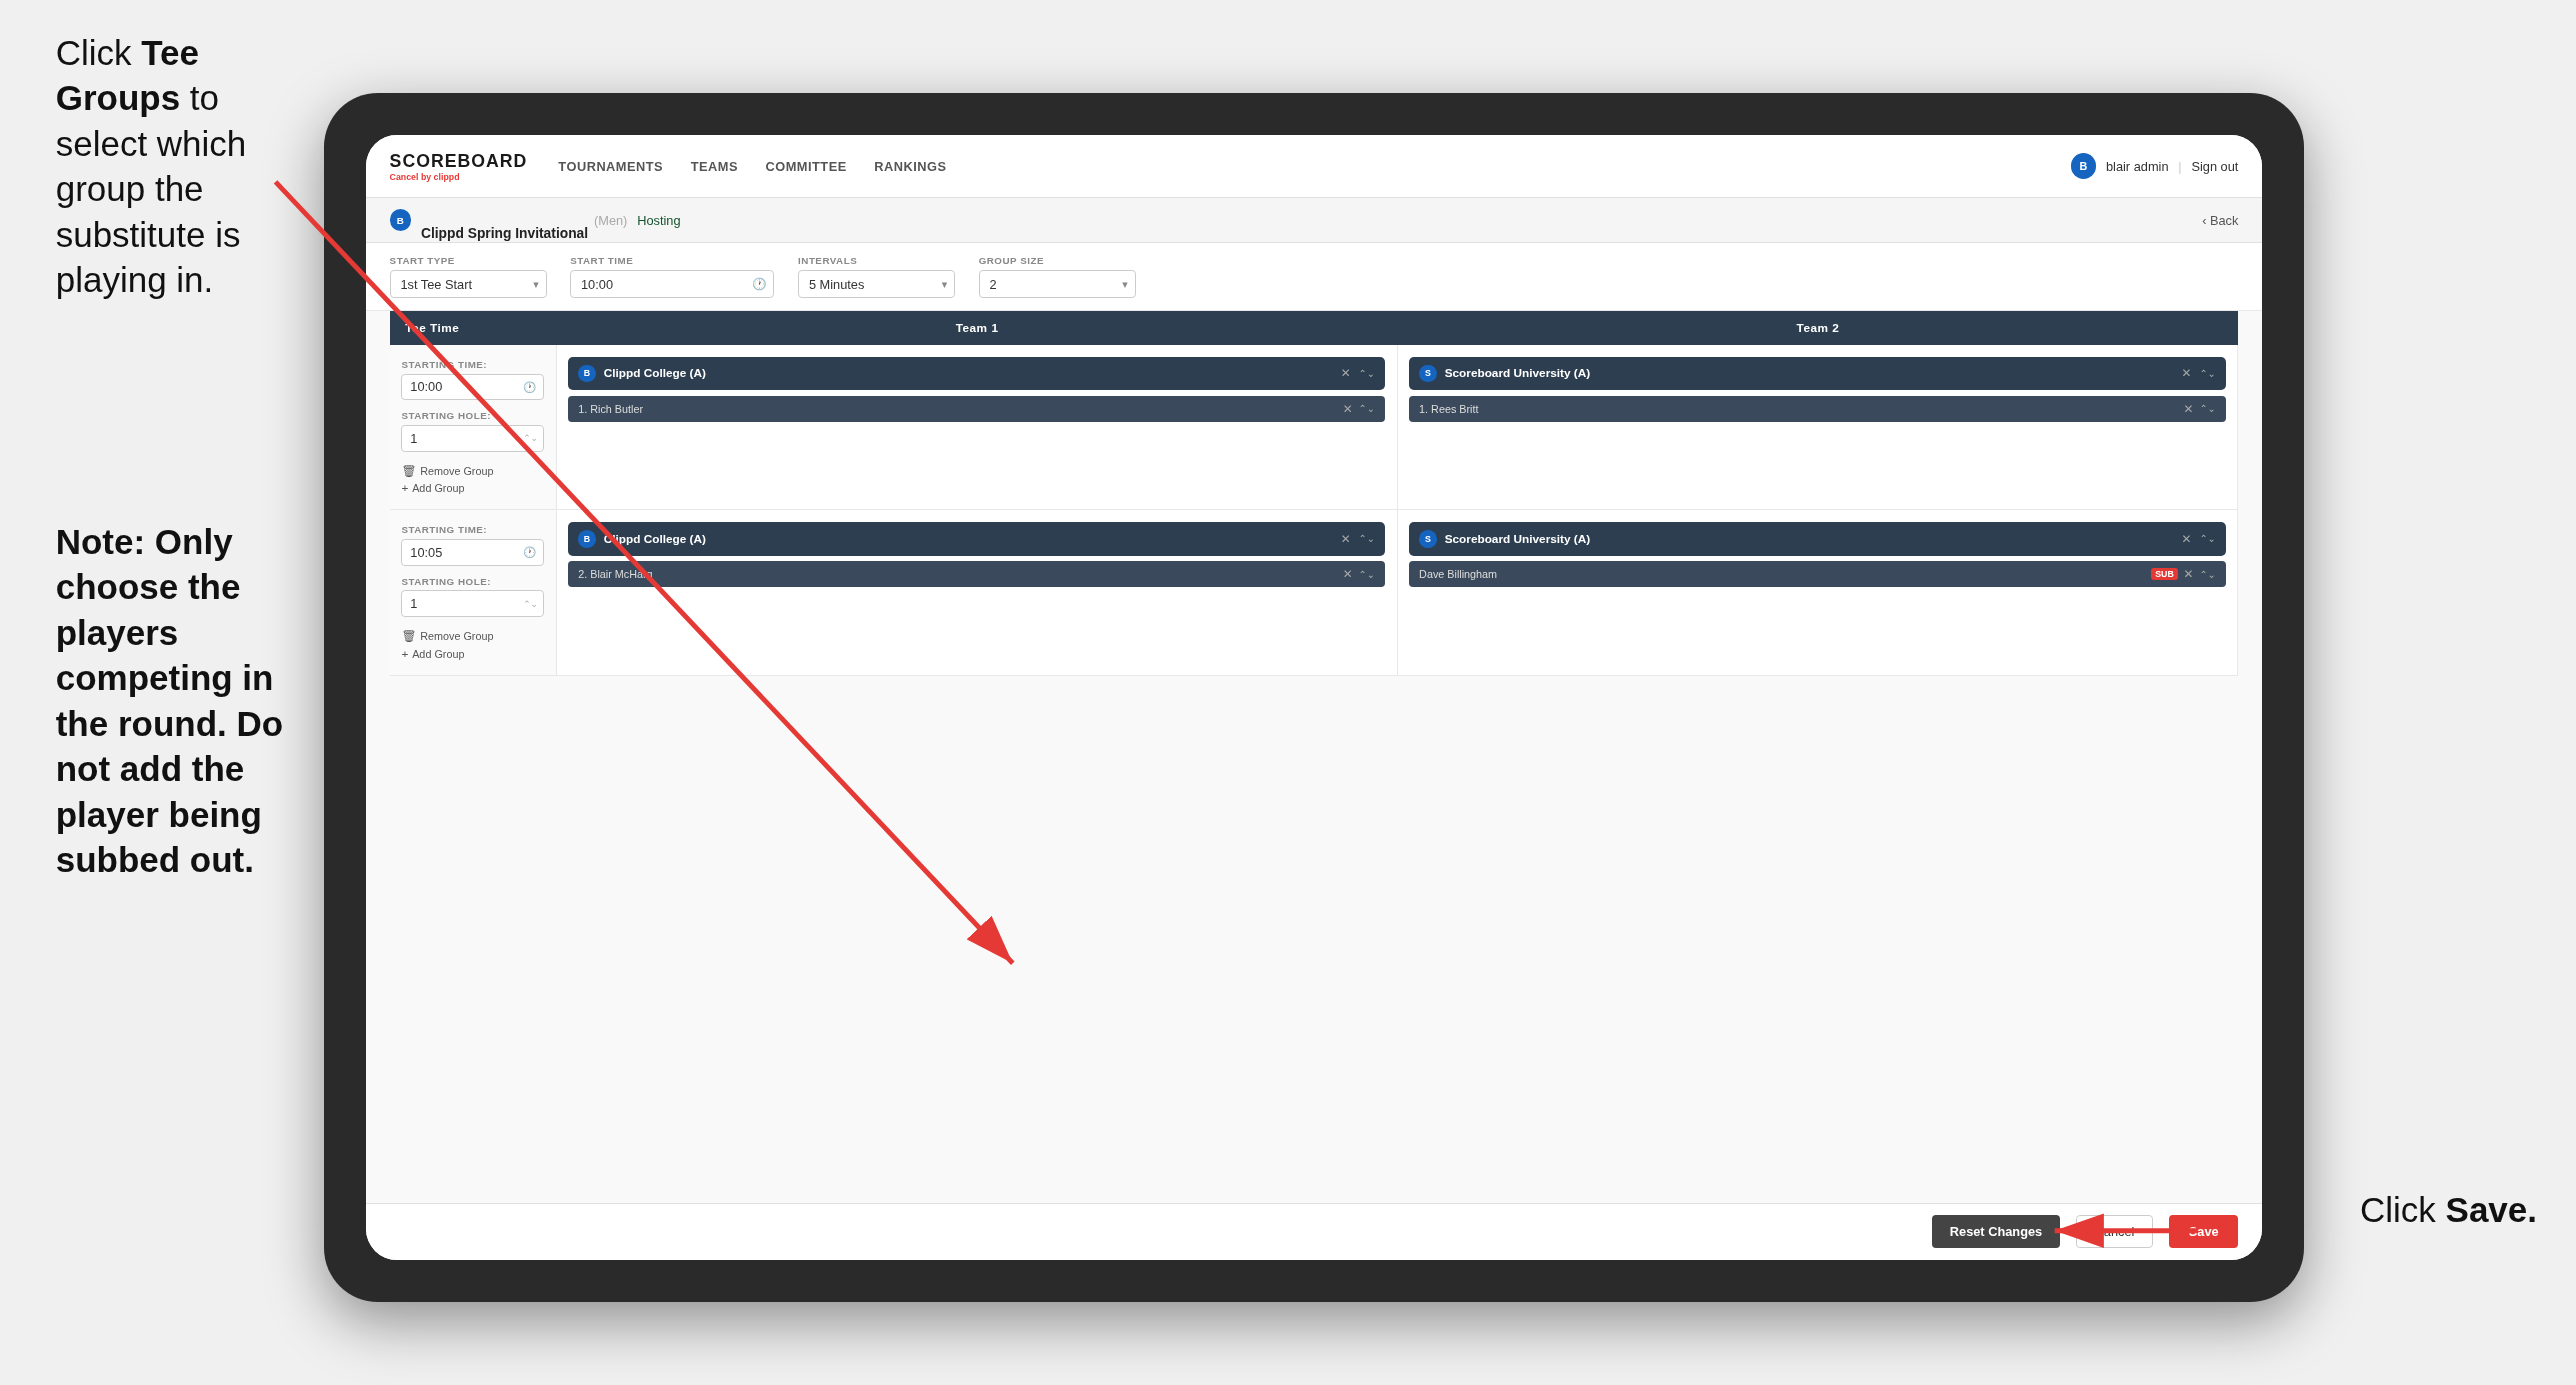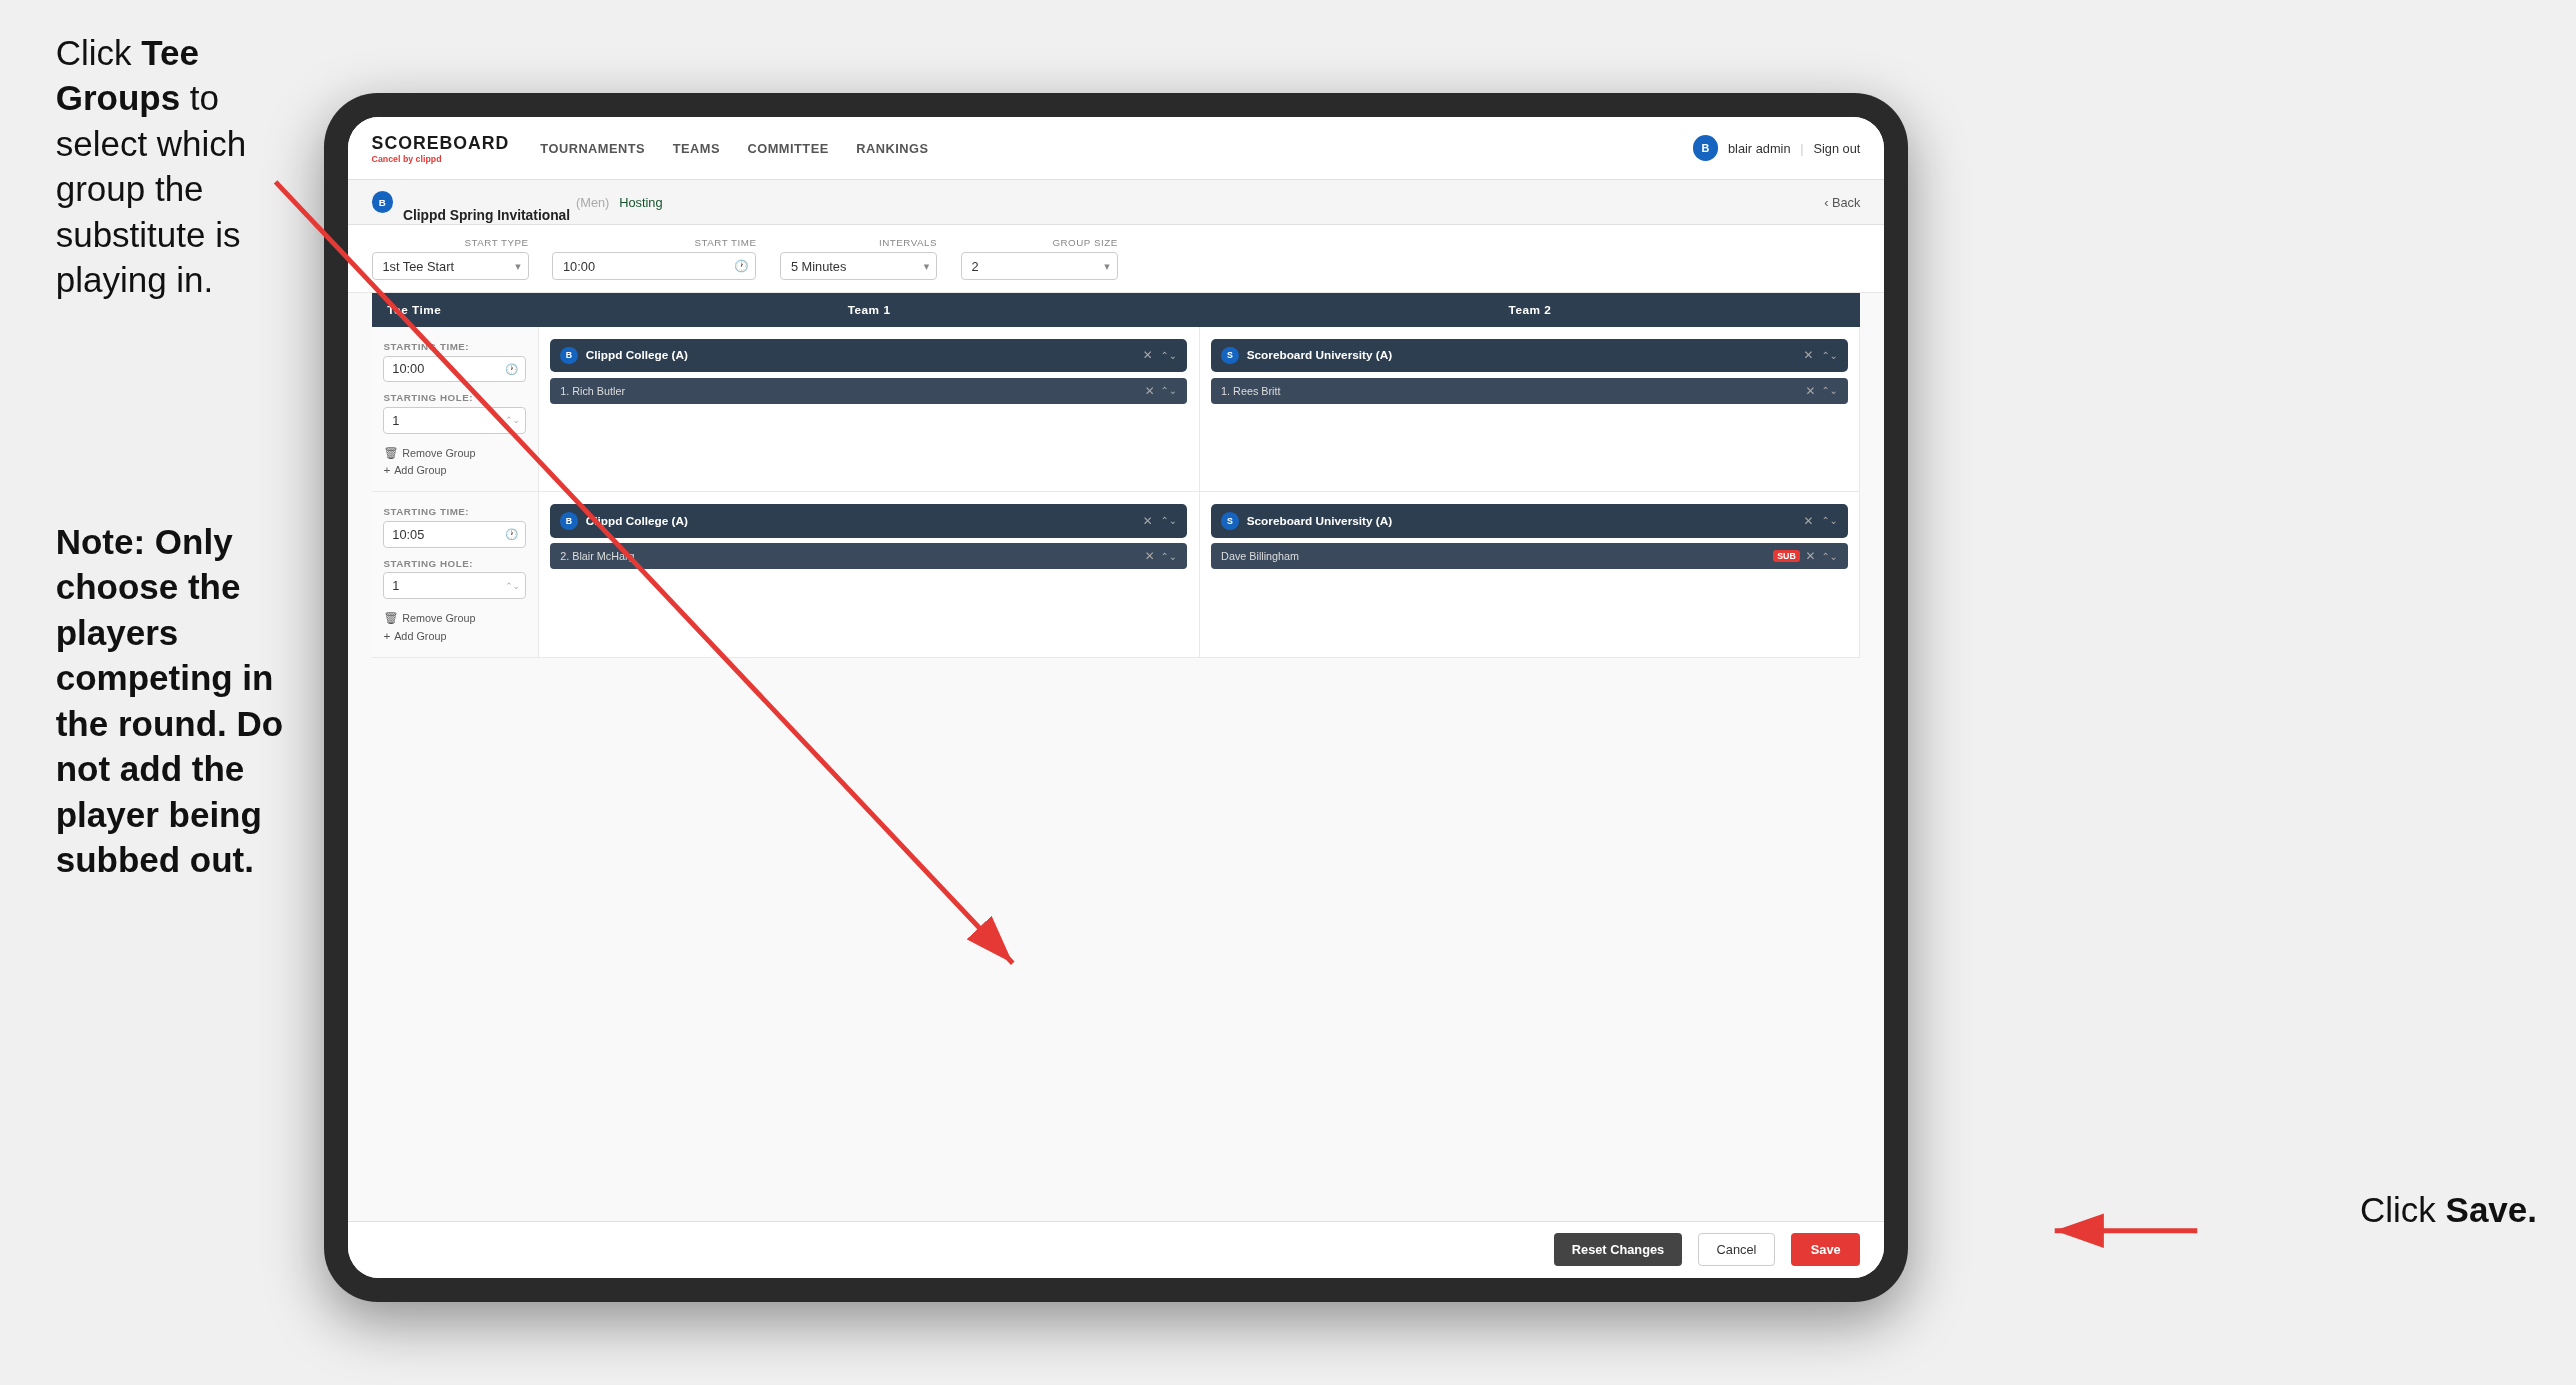--- a/index.html
+++ b/index.html
@@ -31,25 +31,25 @@
     }
     .instructions .note {
       margin-top: 216px;
     }
 
     
     .tablet-frame {
       position: absolute;
       left: 324px;
       top: 93px;
-      width: 1584px;
+      width: 1980px;
       height: 1209px;
       background: #2a2a2a;
       border-radius: 54px;
-      padding: 24px;
+      padding: 42px;
       box-shadow: 0 19.7px 59px rgba(0,0,0,0.4);
     }
     .tablet-screen {
       width: 100%;
       height: 100%;
       background: #fff;
       border-radius: 31px;
       overflow: hidden;
       display: flex;
       flex-direction: column;
@@ -186,24 +186,23 @@
       align-items: flex-end;
     }
     .settings-field {
       display: flex;
       flex-direction: column;
       gap: 3.9px;
     }
     .settings-label {
       font-size: 9.8px;
       color: #888;
-      font-weight: 400;
+      font-weight: 700;
       text-transform: uppercase;
       letter-spacing: 0.5px;
-      text-align: right;
     }
     .settings-select {
       border: 1px solid #ccc;
       border-radius: 3.9px;
       padding: 5.9px 27.5px 5.9px 9.8px;
       font-size: 12.8px;
       color: #333;
       background: #fff;
       appearance: none;
       min-width: 157px;

